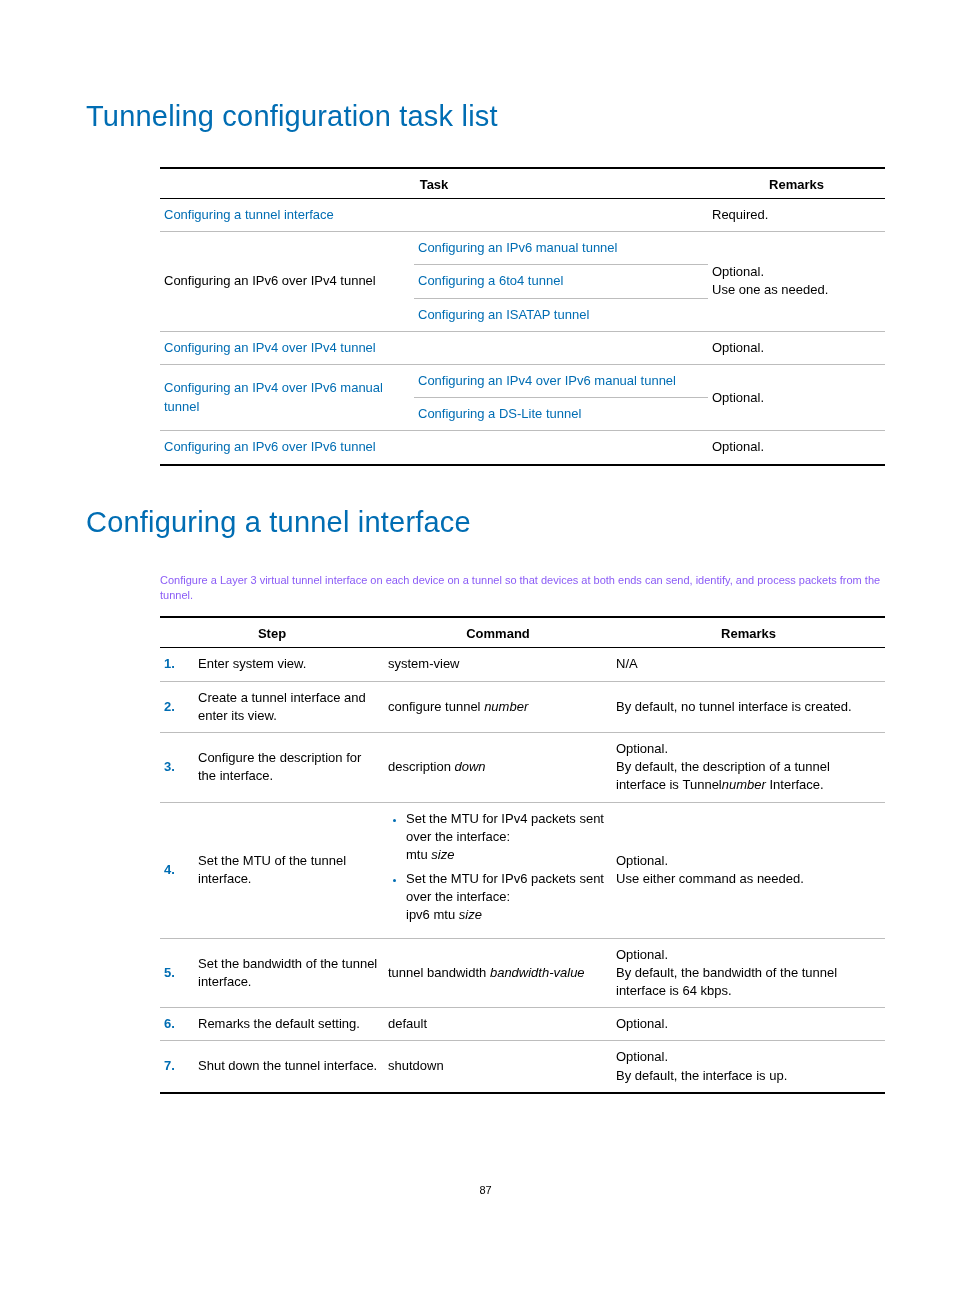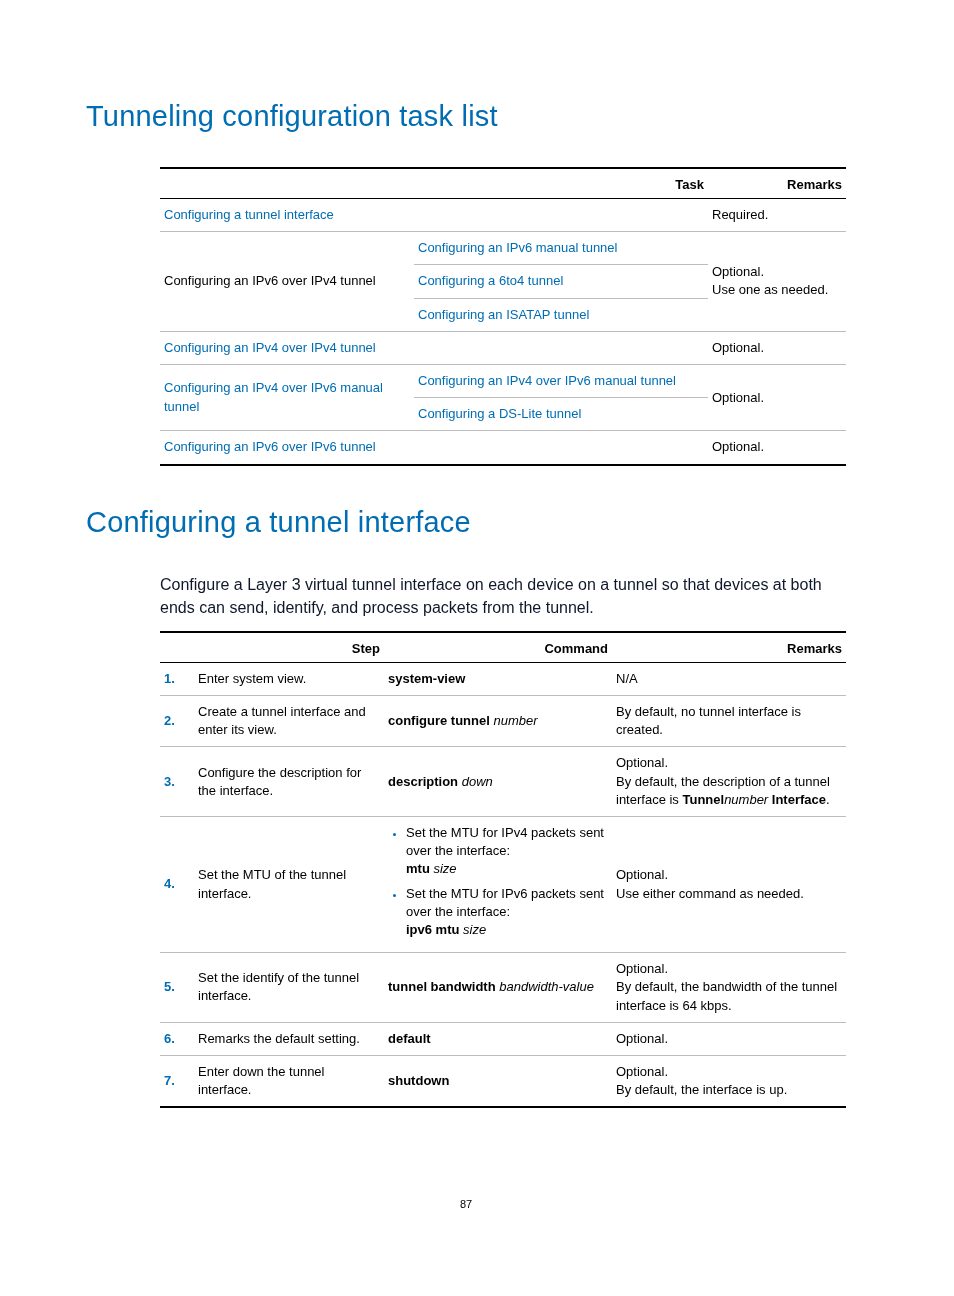--- a/index.html
+++ b/index.html
@@ -5,46 +5,46 @@
   body {
     margin: 0;
     padding: 0;
     font-family: "Futura", "Trebuchet MS", Arial, sans-serif;
     font-weight: 300;
     color: #000;
     background: #fff;
     width: 954px;
   }
   .page {
-    padding: 100px 108px 0 86px;
+    padding: 100px 69px 0 86px;
   }
   h1 {
     font-weight: 300;
     font-size: 29px;
     color: #006db3;
     margin: 0 0 34px 0;
     letter-spacing: 0.2px;
   }
   .indent {
     margin-left: 74px;
   }
   p {
-    font-size: 16px;
+    font-size: 11px;
     line-height: 1.45;
     margin: 0 0 12px 0;
-    color: #0f172a;
+    color: #8b5cf6;
   }
   table {
     border-collapse: collapse;
     width: 100%;
     font-size: 13px;
     margin-bottom: 40px;
   }
   .t1 th, .t2 th {
-    text-align: right;
+    text-align: center;
     font-weight: 700;
     padding: 8px 4px 6px 4px;
     border-top: 2px solid #000;
     border-bottom: 1px solid #000;
     font-size: 13px;
   }
   td {
     padding: 7px 4px;
     vertical-align: middle;
     line-height: 1.4;
@@ -63,21 +63,21 @@
     color: #006db3;
     font-weight: 700;
     width: 26px;
     vertical-align: top;
     padding-top: 7px;
   }
   .t2 td {
     border-bottom: 1px solid #bdbdbd;
     vertical-align: middle;
   }
-  .bold { font-weight: 700; }
+  .bold { font-weight: 400; }
   .italic { font-style: italic; }
   ul.cmd {
     margin: 0;
     padding-left: 18px;
   }
   ul.cmd li {
     margin-bottom: 6px;
     line-height: 1.4;
   }
   ul.cmd li::marker {
@@ -215,38 +215,38 @@
             </ul>
           </td>
           <td>
             <span>Optional.</span><br>
             <span>Use either command as needed.</span>
           </td>
         </tr>
 
         <tr>
           <td class="num">5.</td>
-          <td>Set the identify of the tunnel interface.</td>
+          <td>Set the bandwidth of the tunnel interface.</td>
           <td><span class="bold">tunnel bandwidth</span><span class="italic"> bandwidth-value</span></td>
           <td>
             <span>Optional.</span><br>
             <span>By default, the bandwidth of the tunnel interface is 64 kbps.</span>
           </td>
         </tr>
 
         <tr>
           <td class="num">6.</td>
           <td>Remarks the default setting.</td>
           <td class="bold">default</td>
           <td>Optional.</td>
         </tr>
 
         <tr class="last">
           <td class="num">7.</td>
-          <td>Enter down the tunnel interface.</td>
+          <td>Shut down the tunnel interface.</td>
           <td class="bold">shutdown</td>
           <td>
             <span>Optional.</span><br>
             <span>By default, the interface is up.</span>
           </td>
         </tr>
       </tbody>
     </table>
   </div>
 

